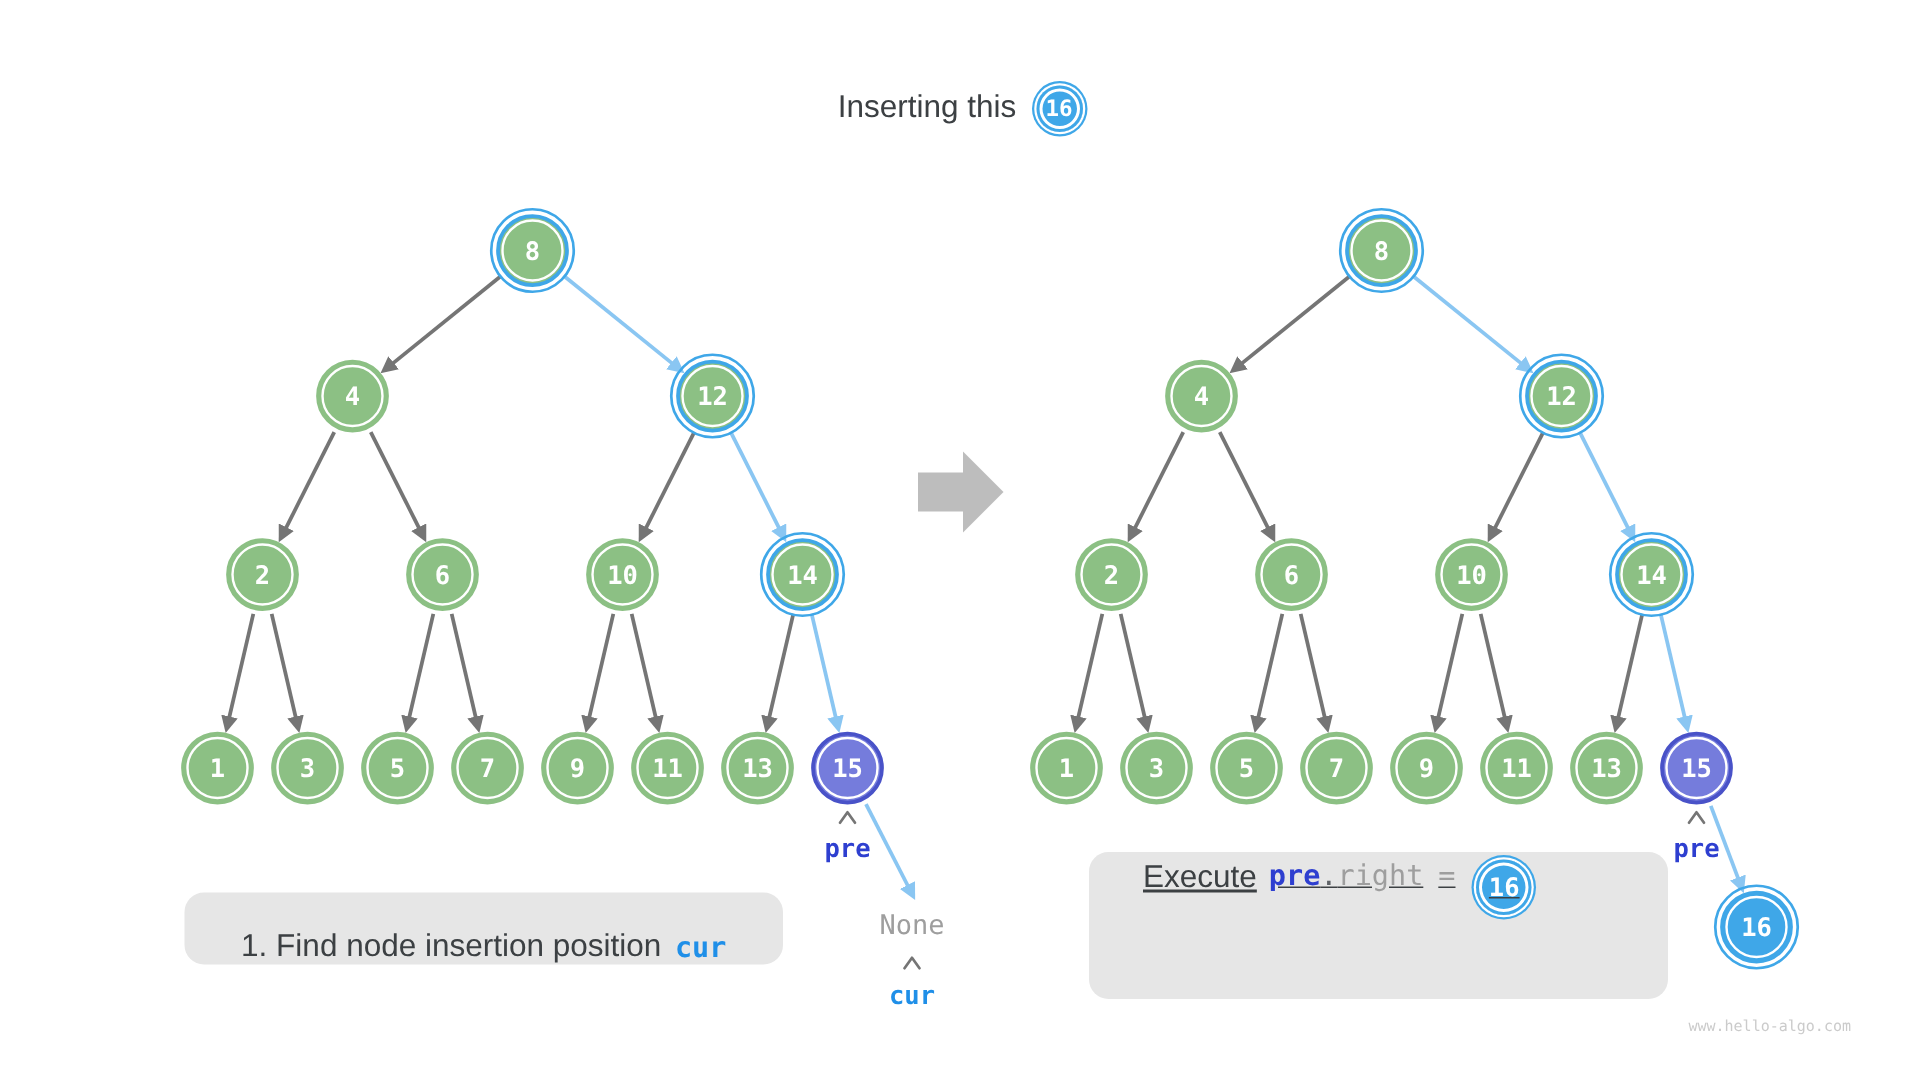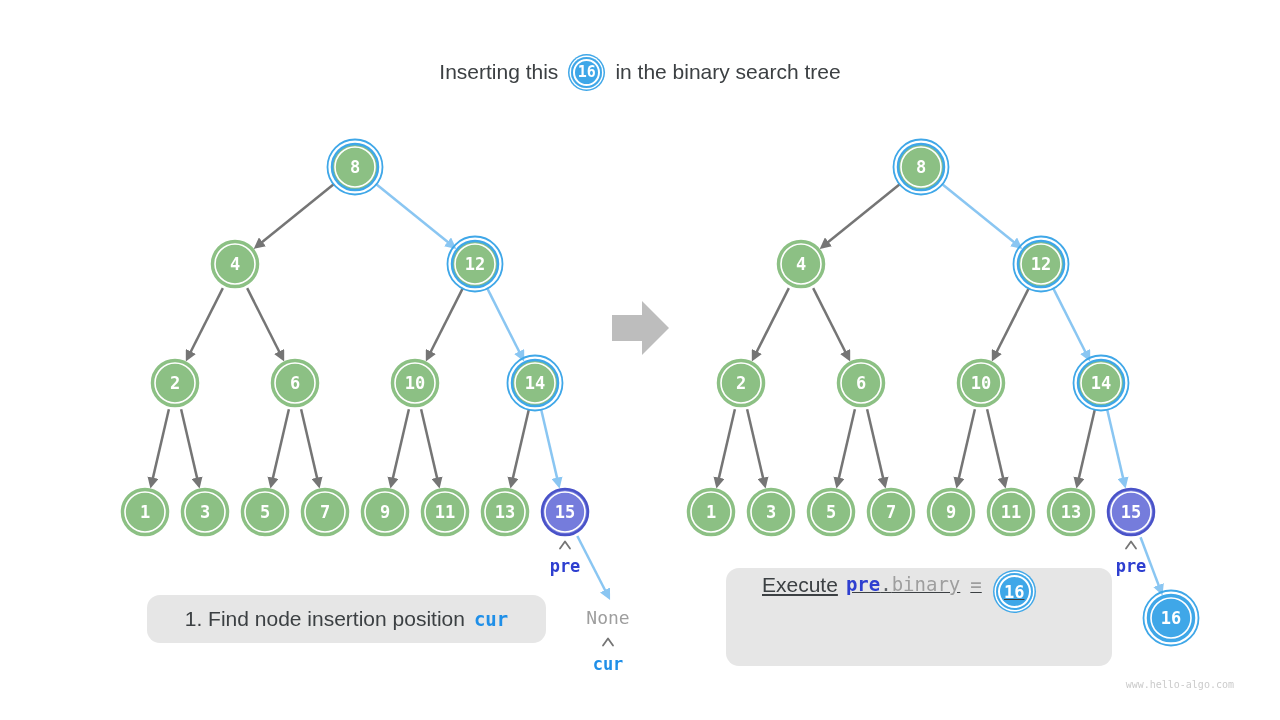--- a/index.html
+++ b/index.html
@@ -35,21 +35,21 @@
   .lbl-pre-left{left:565px;top:566px;color:var(--code-indigo);}
   .lbl-pre-right{left:1131px;top:566px;color:var(--code-indigo);}
   .lbl-none{left:608px;top:617px;color:var(--muted);font-weight:normal;font-size:18px;text-align:right;}
   .lbl-cur{left:608px;top:664px;color:var(--code-blue);}
   .caption{
     position:absolute;background:var(--caption-bg);border-radius:13px;
     color:var(--text-dark);font-size:21px;
   }
   .caption-1{
     left:123px;top:595px;width:399px;height:48px;
-    display:flex;align-items:center;justify-content:center;gap:9px;white-space:nowrap;margin-left:24px;
+    display:flex;align-items:flex-end;justify-content:center;gap:9px;white-space:nowrap;
   }
   .caption-2{left:726px;top:568px;width:386px;height:98px;padding:0;box-sizing:border-box;}
   .caption-2 .line1{margin:13px 0 0 22px;white-space:nowrap;}
   .caption-2 .line2{
     margin:5px 0 0 36px;display:flex;align-items:flex-start;white-space:nowrap;height:44px;text-decoration:underline;
   }
   .code{font-family:"DejaVu Sans Mono",monospace;font-weight:bold;font-size:19px;}
   .code-cur{color:var(--code-blue);}
   .code-pre{color:var(--code-indigo);margin-left:8px;}
   .code-dot{color:#5F6368;font-weight:normal;}
@@ -63,21 +63,20 @@
 </head>
 <body>
 
 <div class="stage">
 
   <div class="title">
     <span>Inserting this</span>
     <span class="badge badge-title">
       <span>16</span>
     </span>
-    <span>in the binary search tree</span>
   </div>
 
   <svg class="diagram" width="1280" height="720" viewBox="0 0 1280 720">
     <defs>
       <marker id="ah-gray" viewBox="0 0 10 10" refX="2" refY="5" markerWidth="4.5" markerHeight="4.5" orient="auto">
         <path d="M0 0 L10 5 L0 10 z" fill="#757575"></path>
       </marker>
       <marker id="ah-blue" viewBox="0 0 10 10" refX="2" refY="5" markerWidth="4.5" markerHeight="4.5" orient="auto">
         <path d="M0 0 L10 5 L0 10 z" fill="#8AC6F2"></path>
       </marker>
@@ -292,21 +291,21 @@
   <div class="caption caption-1">
     <span>1. Find node insertion position</span>
     <span class="code code-cur">cur</span>
   </div>
 
   <div class="caption caption-2">
     <div class="line2">
       <span>Execute</span>
         <span class="code code-pre">pre</span>
         <span class="code code-dot">.</span>
-        <span class="code code-right">binary</span>
+        <span class="code code-right">right</span>
         <span class="code code-eq">=</span>
       <span class="badge badge-caption">
         <span>16</span>
       </span>
     </div>
   </div>
 
   <div class="watermark">www.hello-algo.com</div>
 </div>
 

